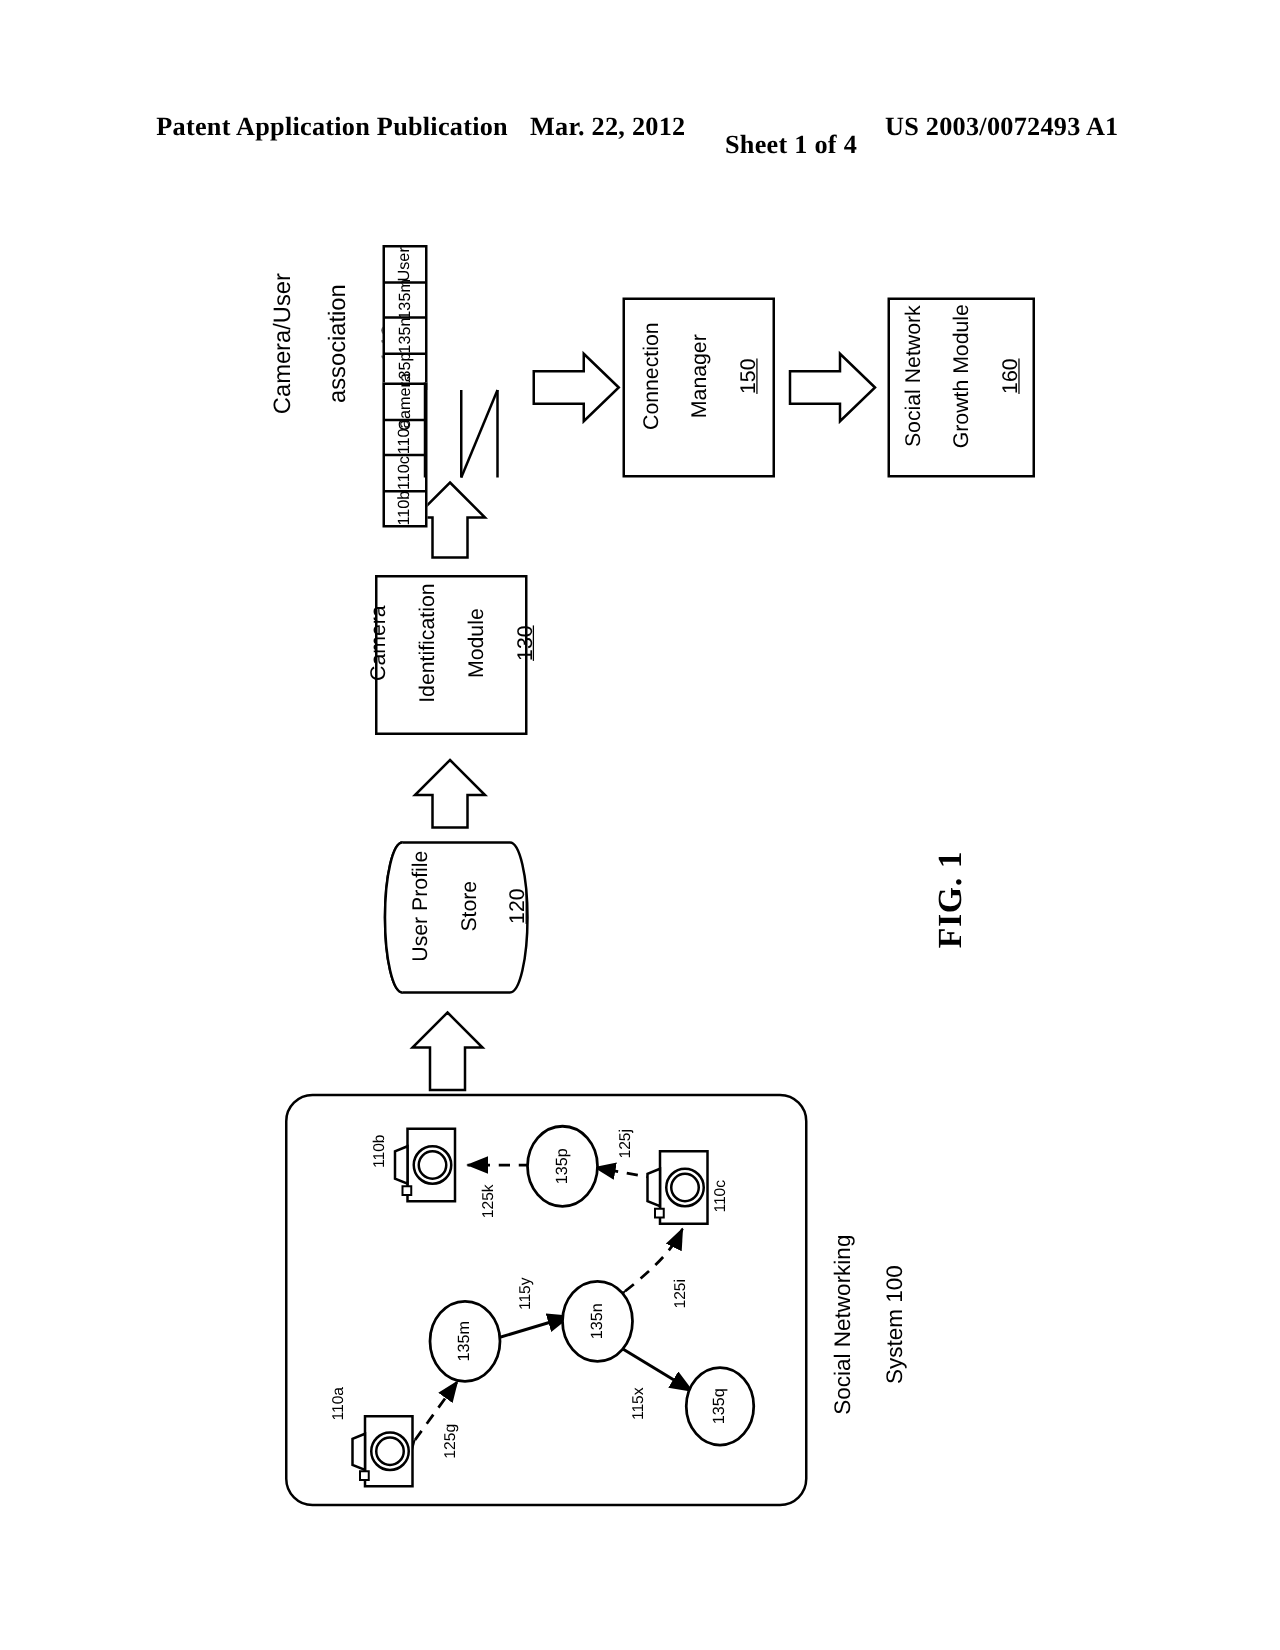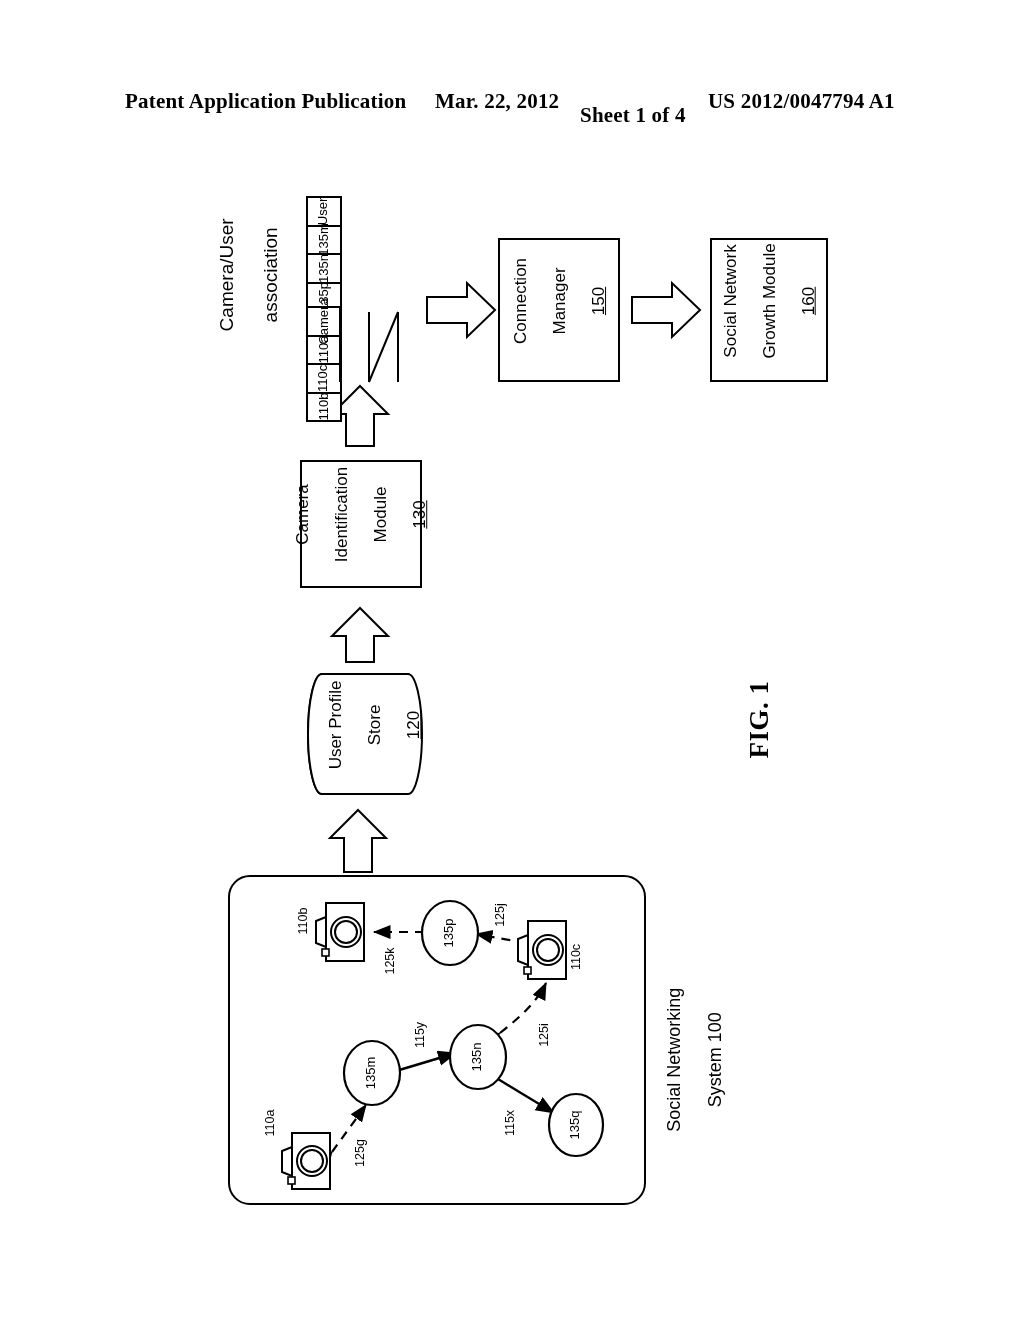--- a/index.html
+++ b/index.html
@@ -25,21 +25,21 @@
     display: flex;
     align-items: center;
     font-family: "Liberation Serif", serif;
     font-weight: bold;
     font-size: 21px;
     color: #000;
     letter-spacing: 0.2px;
     padding-left: 34px;
   }
   #pub-header .h-title { position: absolute; left: 125px; white-space: nowrap; }
-  #pub-header .h-date  { position: absolute; left: 424px; white-space: nowrap; margin-left: 11px; }
+  #pub-header .h-date  { position: absolute; left: 424px; white-space: nowrap; }
   #pub-header .h-sheet { position: absolute; left: 580px; white-space: nowrap; margin-top: 28px; }
   #pub-header .h-num   { position: absolute; left: 708px; white-space: nowrap; }
 
   
   .rot {
     transform: rotate(-90deg);
     transform-origin: center center;
     white-space: pre;
     line-height: 1.15;
   }
@@ -183,21 +183,21 @@
     fill: #000;
   }
 </style>
 </head>
 <body>
 
 <div id="pub-header">
   <span class="h-title">Patent Application Publication</span>
   <span class="h-date">Mar. 22, 2012</span>
   <span class="h-sheet">Sheet 1 of 4</span>
-  <span class="h-num">US 2012/0047794 A1</span>
+  <span class="h-num">US 2003/0072493 A1</span>
 </div>
 
 <svg id="arrow-canvas" viewBox="0 0 1024 1320">
 
   <polygon points="358,810 386,838 372,838 372,872 344,872 344,838 330,838" fill="#fff" stroke="#000" stroke-width="2"></polygon>
 
   <polygon points="360,608 388,636 374,636 374,662 346,662 346,636 332,636" fill="#fff" stroke="#000" stroke-width="2"></polygon>
 
   <polygon points="360,386 388,414 374,414 374,446 346,446 346,414 332,414" fill="#fff" stroke="#000" stroke-width="2"></polygon>
 

